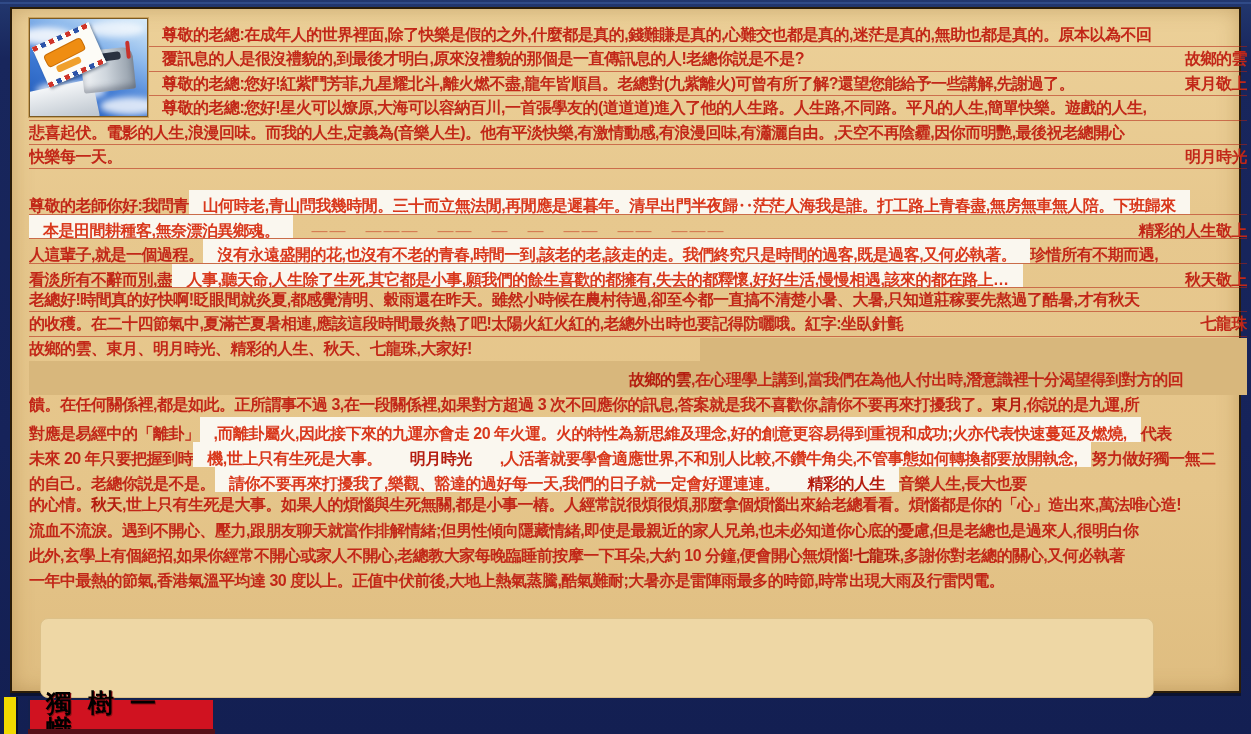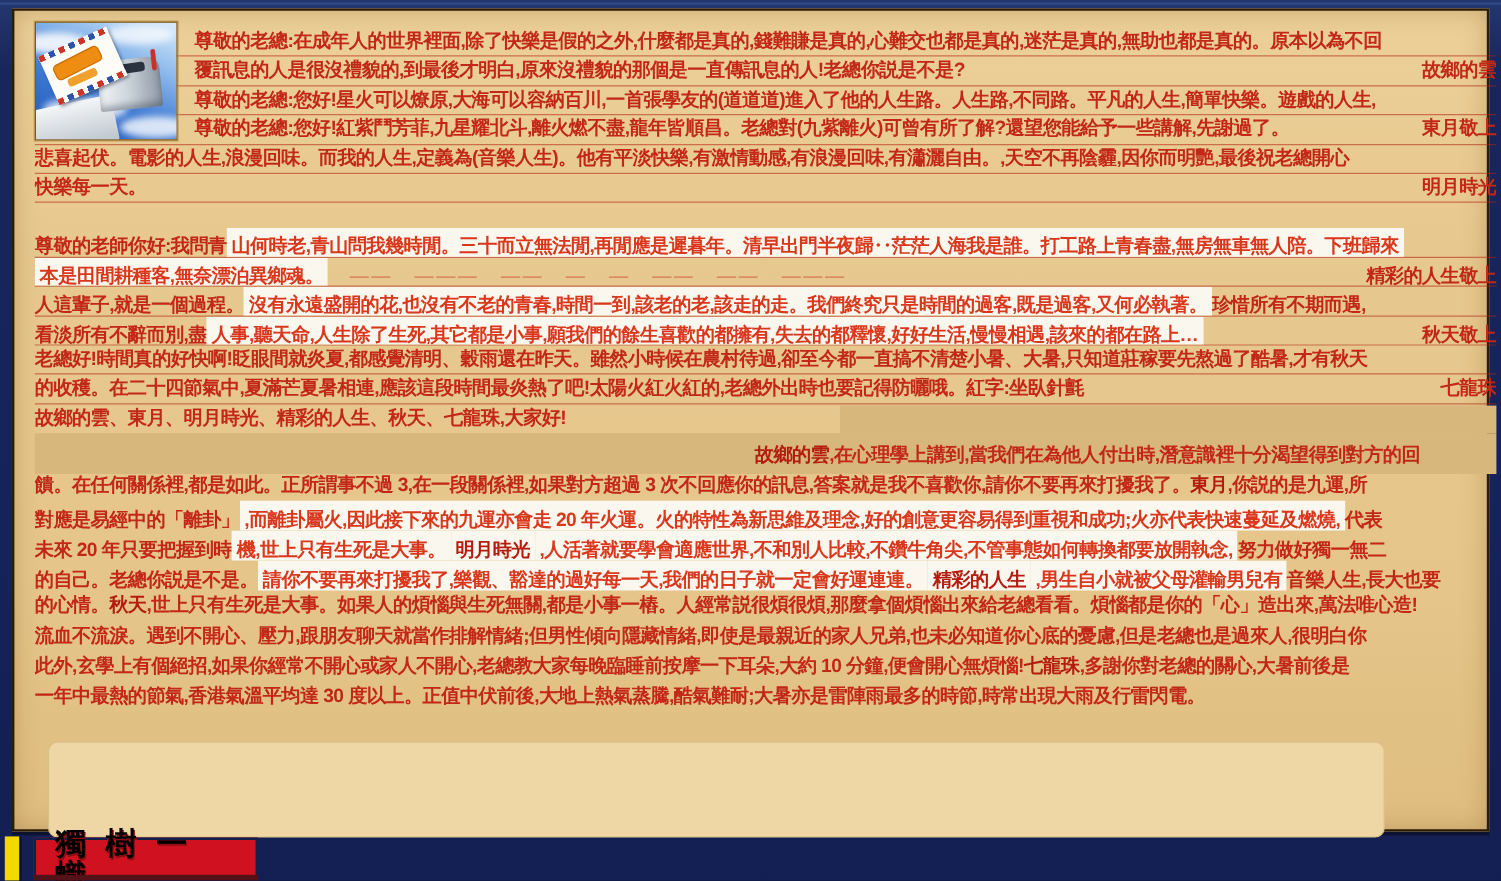--- a/index.html
+++ b/index.html
@@ -22,21 +22,21 @@
   .reply{top:360px;}
   .tline{display:flex;align-items:baseline;height:24.4px;line-height:24.4px;
          font-size:16px;letter-spacing:-0.5px;font-weight:600;overflow:hidden;white-space:pre;}
   .tline.ul{border-bottom:1px solid rgba(178,32,18,.55);height:23.4px;}
   .tline.ind{padding-left:133px;}
   .tline.spacer{height:21px;}
   .rline{display:flex;align-items:baseline;height:25.1px;line-height:25.1px;
          font-size:16px;letter-spacing:-0.5px;font-weight:600;overflow:hidden;white-space:pre;}
   .rline.first{padding-left:600px;}
   .tline span,.rline span{flex:0 0 auto;}
-  .wh{background:#faf7ef;padding:4px 4px;color:#d9381c;}
+  .wh{background:#faf7ef;padding:4px 14px;color:#d9381c;}
   .bd{font-weight:800;color:#b41c0f;}
   .dash{color:rgba(196,60,32,.55);font-weight:400;letter-spacing:2px;}
   .sig{margin-left:auto;padding-left:8px;white-space:nowrap;}
   
   .photo{position:absolute;left:19px;top:11px;width:117px;height:97px;overflow:hidden;
          background:linear-gradient(205deg,#d9ecfa 0%,#8db9ec 30%,#3c77d2 62%,#1c55b4 100%);
          border:1px solid #7a5a24;box-shadow:0 0 0 1px #caa35f;z-index:5;}
   .cloud{position:absolute;background:#fff;border-radius:50%;filter:blur(3px);opacity:.85;}
   .c1{left:-12px;top:8px;width:55px;height:18px;}
   .c2{left:55px;top:2px;width:60px;height:16px;opacity:.7;}
@@ -70,42 +70,42 @@
   <div class="topline"></div>
 
   <div class="panel">
     <div class="tan tan1"></div>
     <div class="tan tan2"></div>
     <div class="lightbox"></div>
 
     <div id="letters" class="letters">
         <div class="tline ul ind"><span>尊敬的老總:在成年人的世界裡面,除了快樂是假的之外,什麼都是真的,錢難賺是真的,心難交也都是真的,迷茫是真的,無助也都是真的。原本以為不回</span></div>
         <div class="tline ul ind"><span>覆訊息的人是很沒禮貌的,到最後才明白,原來沒禮貌的那個是一直傳訊息的人!老總你説是不是?</span><span class="sig">故鄉的雲</span></div>
+        <div class="tline ul ind"><span>尊敬的老總:您好!紅紫鬥芳菲,九星耀北斗,離火燃不盡,龍年皆順昌。老總對(九紫離火)可曾有所了解?還望您能給予一些講解,先謝過了。</span><span class="sig">東月敬上</span></div>
         <div class="tline ul ind"><span>尊敬的老總:您好!星火可以燎原,大海可以容納百川,一首張學友的(道道道)進入了他的人生路。人生路,不同路。平凡的人生,簡單快樂。遊戲的人生,</span></div>
-        <div class="tline ul ind"><span>尊敬的老總:您好!紅紫鬥芳菲,九星耀北斗,離火燃不盡,龍年皆順昌。老總對(九紫離火)可曾有所了解?還望您能給予一些講解,先謝過了。</span><span class="sig">東月敬上</span></div>
         <div class="tline ul"><span>悲喜起伏。電影的人生,浪漫回味。而我的人生,定義為(音樂人生)。他有平淡快樂,有激情動感,有浪漫回味,有瀟灑自由。,天空不再陰霾,因你而明艷,最後祝老總開心</span></div>
         <div class="tline ul"><span>快樂每一天。</span><span class="sig">明月時光</span></div>
         <div class="tline spacer"></div>
         <div class="tline ul"><span>尊敬的老師你好:我問青</span><span class="wh">山何時老,青山問我幾時閒。三十而立無法閒,再閒應是遲暮年。清早出門半夜歸‥茫茫人海我是誰。打工路上青春盡,無房無車無人陪。下班歸來</span></div>
         <div class="tline ul"><span class="wh">本是田間耕種客,無奈漂泊異鄉魂。</span><span class="dash">　——　———　——　—　—　——　——　———</span><span class="sig">精彩的人生敬上</span></div>
         <div class="tline ul"><span>人這輩子,就是一個過程。</span><span class="wh">沒有永遠盛開的花,也沒有不老的青春,時間一到,該老的老,該走的走。我們終究只是時間的過客,既是過客,又何必執著。</span><span>珍惜所有不期而遇,</span></div>
         <div class="tline ul"><span>看淡所有不辭而別,盡</span><span class="wh">人事,聽天命,人生除了生死,其它都是小事,願我們的餘生喜歡的都擁有,失去的都釋懷,好好生活,慢慢相遇,該來的都在路上…</span><span class="sig">秋天敬上</span></div>
         <div class="tline ul"><span>老總好!時間真的好快啊!眨眼間就炎夏,都感覺清明、穀雨還在昨天。雖然小時候在農村待過,卻至今都一直搞不清楚小暑、大暑,只知道莊稼要先熬過了酷暑,才有秋天</span></div>
         <div class="tline ul"><span>的收穫。在二十四節氣中,夏滿芒夏暑相連,應該這段時間最炎熱了吧!太陽火紅火紅的,老總外出時也要記得防曬哦。紅字:坐臥針氈</span><span class="sig">七龍珠</span></div>
         <div class="tline"><span>故鄉的雲、東月、明月時光、精彩的人生、秋天、七龍珠,大家好!</span></div>
       </div>
     <div id="reply" class="reply">
         <div class="rline first"><span class="bd">故鄉的雲</span><span>,在心理學上講到,當我們在為他人付出時,潛意識裡十分渴望得到對方的回</span></div>
         <div class="rline"><span>饋。在任何關係裡,都是如此。正所謂事不過 3,在一段關係裡,如果對方超過 3 次不回應你的訊息,答案就是我不喜歡你,請你不要再來打擾我了。</span><span class="bd">東月</span><span>,你説的是九運,所</span></div>
         <div class="rline"><span>對應是易經中的「離卦」</span><span class="wh">,而離卦屬火,因此接下來的九運亦會走 20 年火運。火的特性為新思維及理念,好的創意更容易得到重視和成功;火亦代表快速蔓延及燃燒,</span><span>代表</span></div>
         <div class="rline"><span>未來 20 年只要把握到時</span><span class="wh">機,世上只有生死是大事。</span><span class="bd wh">明月時光</span><span class="wh">,人活著就要學會適應世界,不和別人比較,不鑽牛角尖,不管事態如何轉換都要放開執念,</span><span>努力做好獨一無二</span></div>
-        <div class="rline"><span>的自己。老總你説是不是。</span><span class="wh">請你不要再來打擾我了,樂觀、豁達的過好每一天,我們的日子就一定會好運連連。</span><span class="bd wh">精彩的人生</span><span class="wh">,男生自小就被父母灌輸男兒有</span><span>音樂人生,長大也要</span></div>
+        <div class="rline"><span>的自己。老總你説是不是。</span><span class="wh">請你不要再來打擾我了,樂觀、豁達的過好每一天,我們的日子就一定會好運連連。</span><span class="bd wh">精彩的人生</span><span>音樂人生,長大也要</span></div>
         <div class="rline"><span>的心情。</span><span class="bd">秋天</span><span>,世上只有生死是大事。如果人的煩惱與生死無關,都是小事一樁。人經常説很煩很煩,那麼拿個煩惱出來給老總看看。煩惱都是你的「心」造出來,萬法唯心造!</span></div>
         <div class="rline"><span>流血不流淚。遇到不開心、壓力,跟朋友聊天就當作排解情緒;但男性傾向隱藏情緒,即使是最親近的家人兄弟,也未必知道你心底的憂慮,但是老總也是過來人,很明白你</span></div>
-        <div class="rline"><span>此外,玄學上有個絕招,如果你經常不開心或家人不開心,老總教大家每晚臨睡前按摩一下耳朵,大約 10 分鐘,便會開心無煩惱!</span><span class="bd">七龍珠</span><span>,多謝你對老總的關心,大暑前後是</span></div>
+        <div class="rline"><span>此外,玄學上有個絕招,如果你經常不開心或家人不開心,老總教大家每晚臨睡前按摩一下耳朵,大約 10 分鐘,便會開心無煩惱!</span><span class="bd">七龍珠</span><span>,多謝你對老總的關心,又何必執著</span></div>
         <div class="rline"><span>一年中最熱的節氣,香港氣溫平均達 30 度以上。正值中伏前後,大地上熱氣蒸騰,酷氣難耐;大暑亦是雷陣雨最多的時節,時常出現大雨及行雷閃電。</span></div>
       </div>
 
     <div class="photo">
       <div class="cloud c1"></div>
       <div class="cloud c2"></div>
       <div class="cloud c3"></div>
       <div class="cloud c4"></div>
       <div class="platform"></div>
       <div class="mbox">

